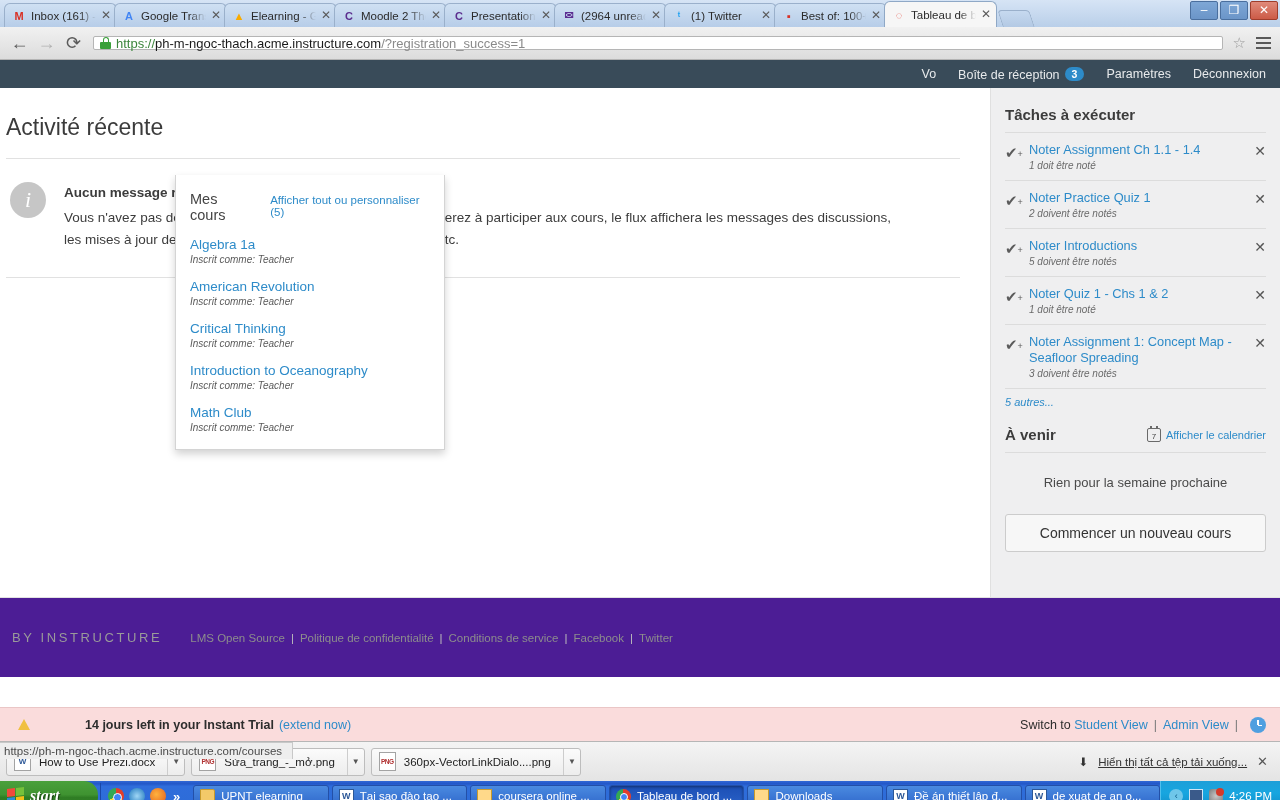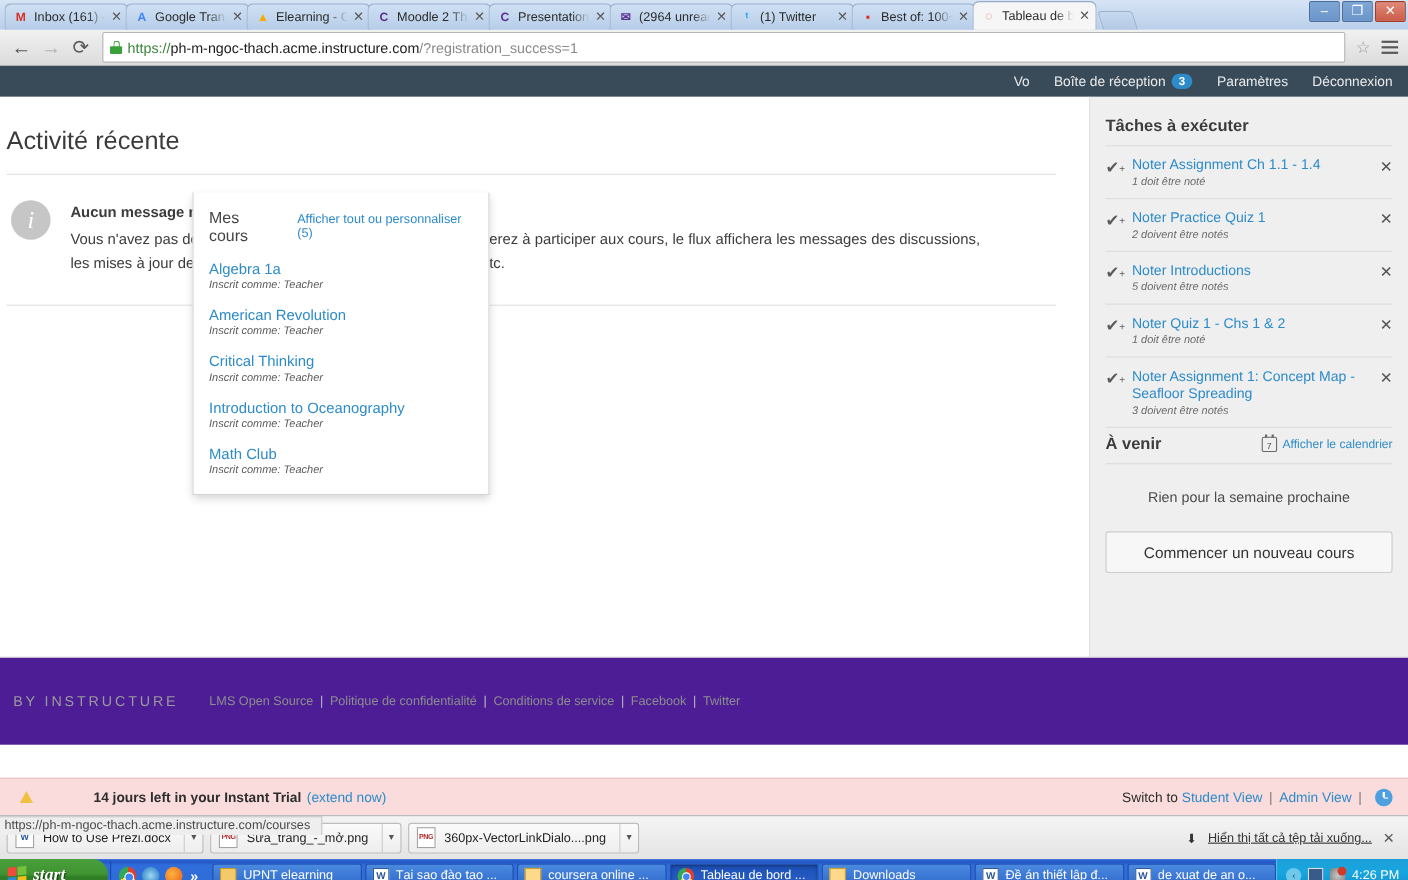--- a/index.html
+++ b/index.html
@@ -112,21 +112,21 @@
     padding: 0 6px;
   }
   .navbtn {
     width: 27px; height: 25px;
     display: flex; align-items: center; justify-content: center;
     font-size: 18px; color: #5a5a5a;
   }
   .navbtn.disabled { color: #b2b2b2; }
   .omnibox {
     flex: 1;
-    height: 28px;
+    height: 14px;
     background: #fff;
     border: 1px solid #b5b5b5;
     border-radius: 2px;
     margin: 0 6px;
     display: flex;
     align-items: center;
     padding: 0 6px;
     font-size: 13px;
     position: relative;
   }
@@ -780,20 +780,21 @@
             </div>
             <div class="todo-item">
               <span class="todo-icon">✔<span class="plus">+</span></span>
               <span class="todo-main">
                 <a href="#" class="todo-link">Noter Assignment 1: Concept Map - Seafloor Spreading</a>
                 <span class="todo-sub" style="display:block">3 doivent être notés</span>
               </span>
               <span class="todo-close">✕</span>
             </div>
           </div>
+        <a href="#" class="todo-more">5 autres...</a>
 
         <div class="upcoming-head">
           <div class="side-title" style="margin-bottom:0">À venir</div>
           <div style="display:flex;align-items:center;">
             <span class="cal-icon">7</span>
             <a href="#" class="upcoming-link">Afficher le calendrier</a>
           </div>
         </div>
         <div class="side-sep" style="margin-top:9px"></div>
         <div class="empty-msg">Rien pour la semaine prochaine</div>

